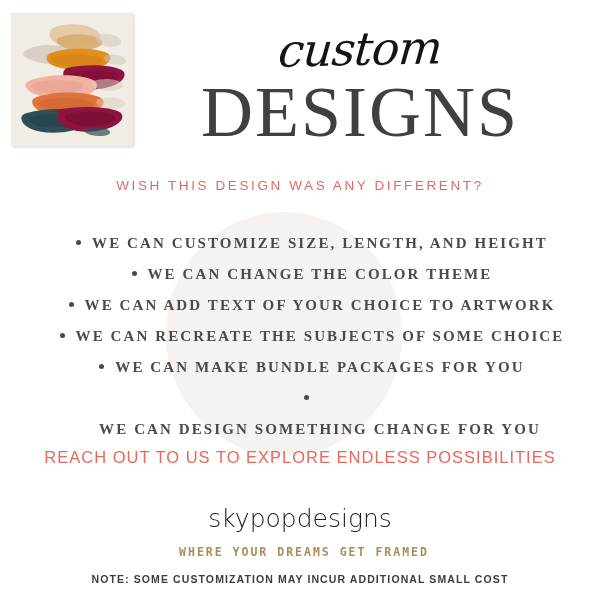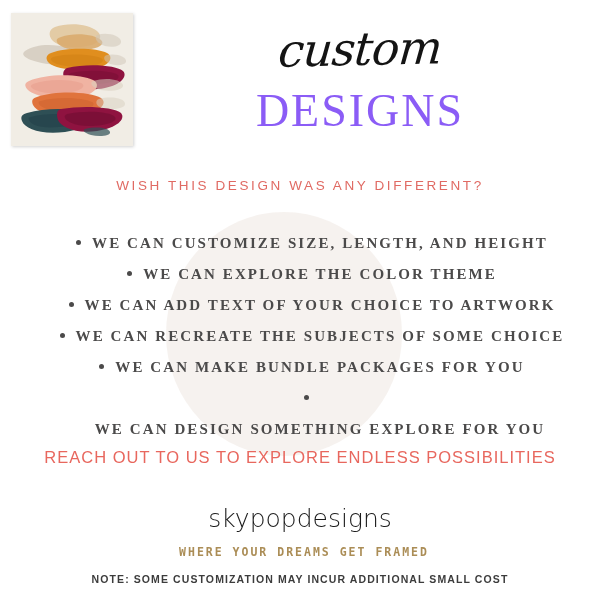--- a/index.html
+++ b/index.html
@@ -69,26 +69,26 @@
     line-height: 0.95;
     color: #141414;
     letter-spacing: -1px;
     transform: skewX(-6deg) rotate(-1.2deg);
     display: block;
     margin: 0 0 4px 0;
   }
   #serif-title {
     font-family: "Liberation Serif", "DejaVu Serif", serif;
     font-weight: 400;
-    font-size: 46px;
+    font-size: 72px;
     line-height: 1.0;
-    color: #8b5cf6;
+    color: #404040;
     letter-spacing: 2px;
     display: block;
-    margin: 16px;
+    margin: 4px;
   }
 
   
   #tagline {
     position: absolute;
     left: 0;
     top: 178px;
     width: 600px;
     text-align: center;
     font-family: "Liberation Sans", sans-serif;
@@ -245,36 +245,36 @@
     <span id="serif-title">DESIGNS</span>
   </div>
 
   <div id="tagline">WISH  THIS  DESIGN  WAS ANY DIFFERENT?</div>
 
   <ul id="benefits">
     <li class="benefit-row">
       <span class="bullet-dot"></span><span>WE CAN CUSTOMIZE SIZE, LENGTH, AND HEIGHT</span>
     </li>
     <li class="benefit-row">
-      <span class="bullet-dot"></span><span>WE CAN EXPLORE THE COLOR THEME</span>
+      <span class="bullet-dot"></span><span>WE CAN CHANGE THE COLOR THEME</span>
     </li>
     <li class="benefit-row">
       <span class="bullet-dot"></span><span>WE CAN ADD TEXT OF YOUR CHOICE TO ARTWORK</span>
     </li>
     <li class="benefit-row">
       <span class="bullet-dot"></span><span>WE CAN RECREATE THE SUBJECTS OF SOME CHOICE</span>
     </li>
     <li class="benefit-row">
       <span class="bullet-dot"></span><span>WE CAN MAKE BUNDLE PACKAGES FOR YOU</span>
     </li>
     <li class="benefit-row">
       <span class="bullet-dot"></span>
     </li>
     <li class="benefit-row no-bullet">
-      <span class="bullet-dot"></span><span>WE CAN DESIGN SOMETHING EXPLORE FOR YOU</span>
+      <span class="bullet-dot"></span><span>WE CAN DESIGN SOMETHING CHANGE FOR YOU</span>
     </li>
   </ul>
 
   <div id="cta">REACH OUT TO US TO EXPLORE ENDLESS POSSIBILITIES</div>
 
   <div id="footer">
     <span id="brand">skypopdesigns</span>
     <span id="slogan">WHERE YOUR DREAMS GET FRAMED</span>
     <span id="note">NOTE: SOME CUSTOMIZATION MAY INCUR ADDITIONAL SMALL COST</span>
   </div>

